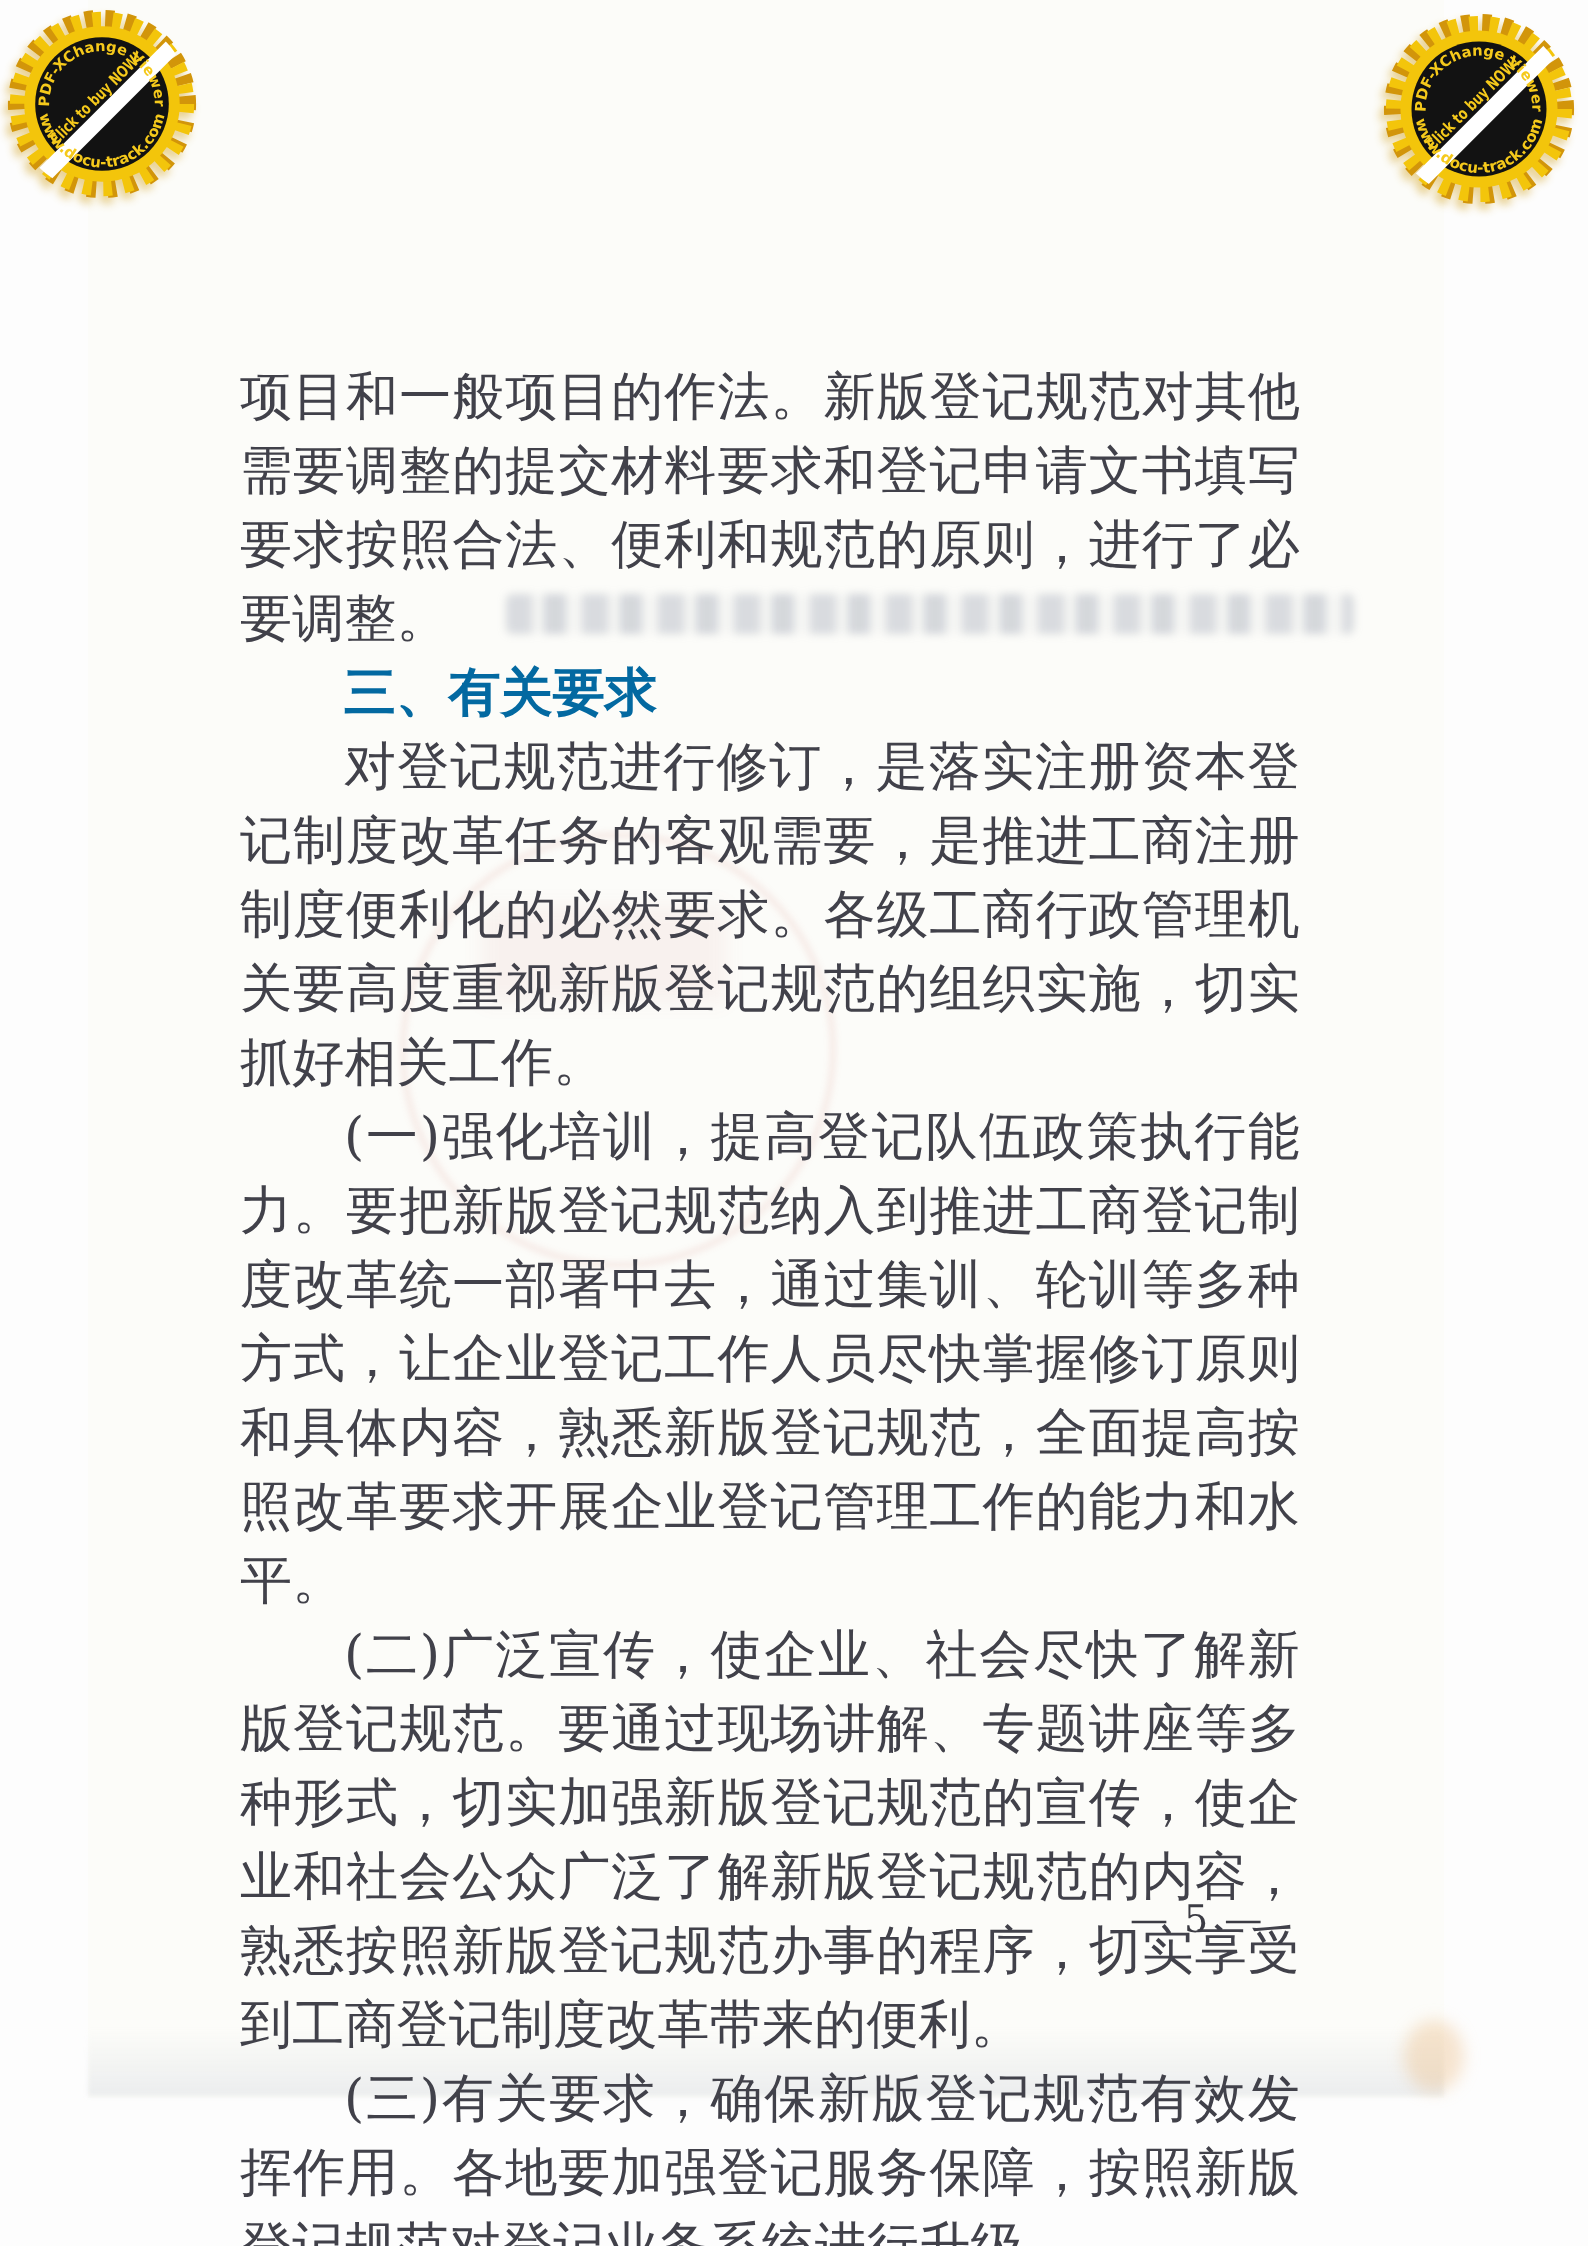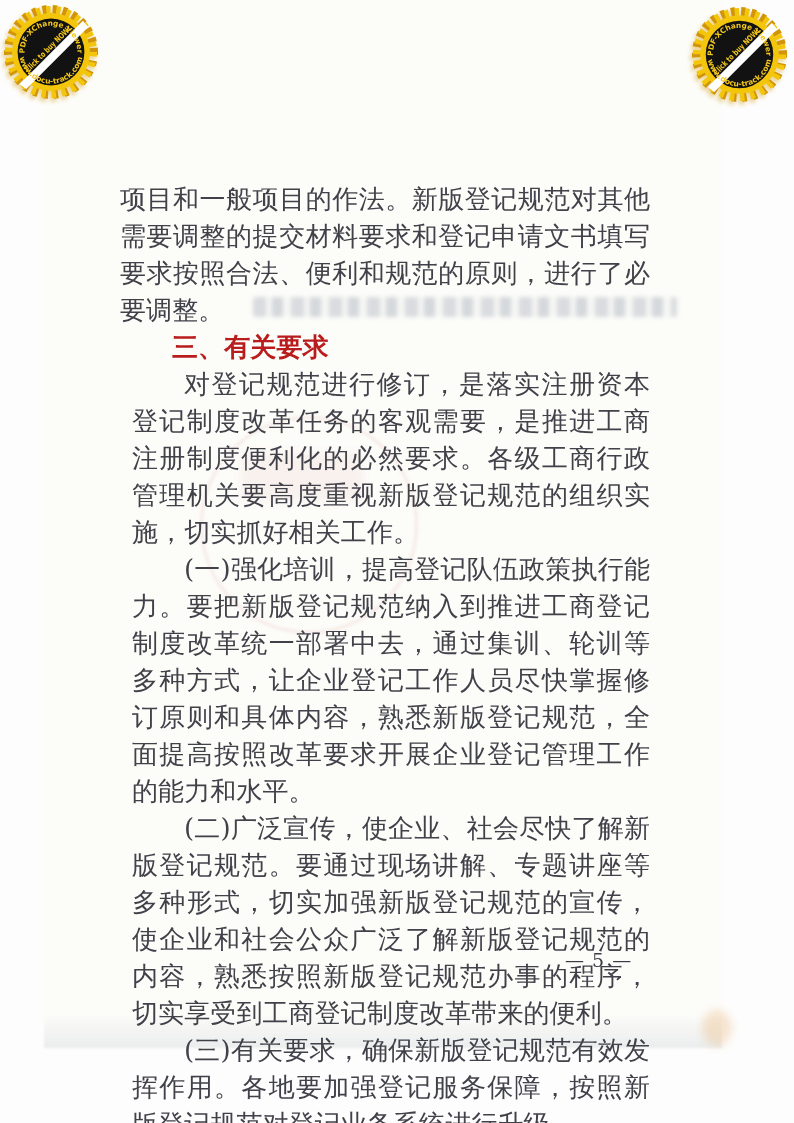--- a/index.html
+++ b/index.html
@@ -36,23 +36,23 @@
       rgba(108,118,142,0.27) 19px 30px, rgba(108,118,142,0.04) 30px 38px);
     filter:blur(2.2px);
   }
   
   .content {
     position:absolute; left:120px; top:181px; width:530px;
     font-size:26px; line-height:37px; color:#41414a;
     text-align:justify; letter-spacing:0.1px;
   }
   .content p { margin:0; text-indent:0; }
-  .content p.indent { text-indent:2em;margin-left:12px; }
+  .content p.indent { text-indent:2em; }
   .content p.heading {
-    font-weight:bold; text-indent:2em; color:#b91c1c;
+    font-weight:bold; text-indent:2em; color:#0369a1;
     font-family:"DejaVu Sans","Liberation Sans",sans-serif;
   }
   .pagenum {
     position:absolute; left:565px; top:949px;
     font-size:19px; color:#3c3c44; letter-spacing:1px;
   }
   
   .badge { position:absolute; cursor:pointer;
     filter:drop-shadow(-2px 3px 2px rgba(209,158,20,0.45)); }
   .badge.tl { left:3px;  top:4px; }

